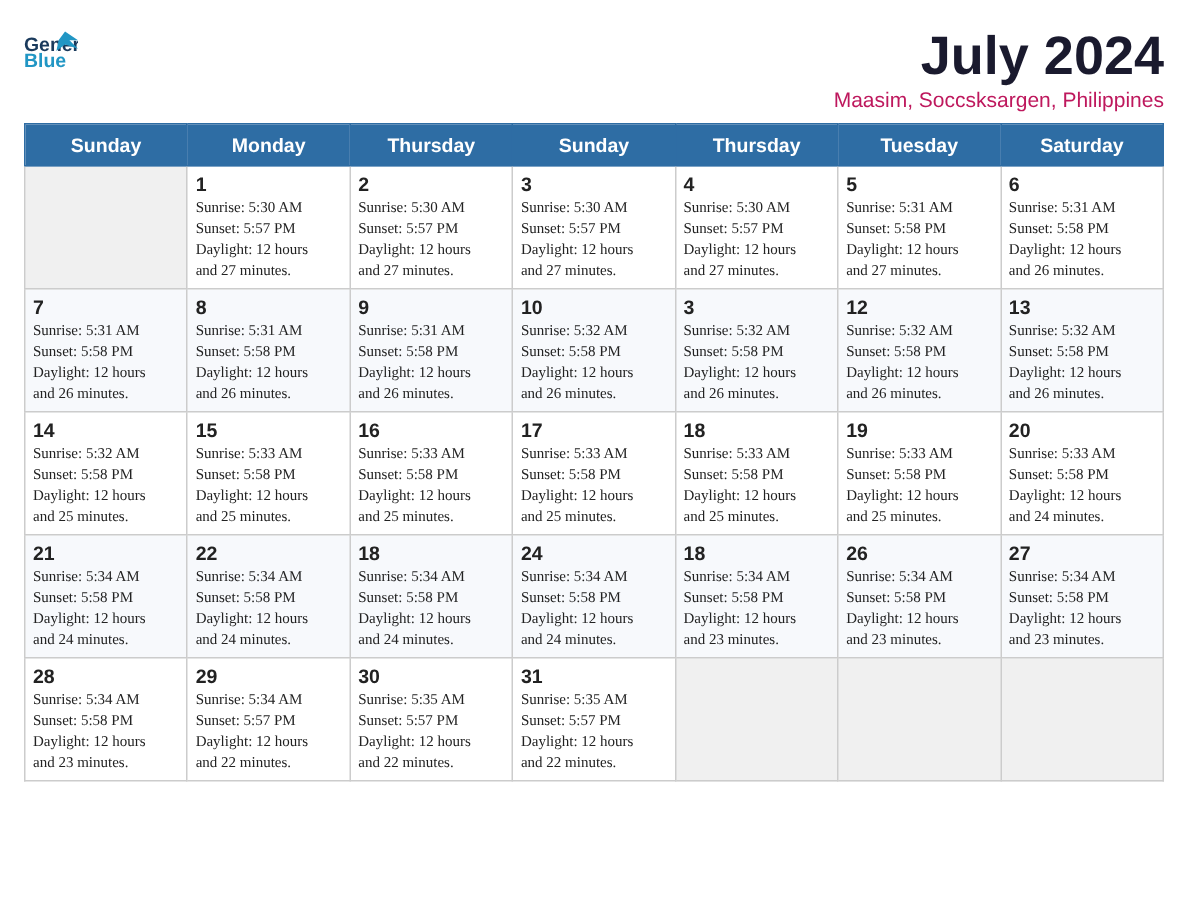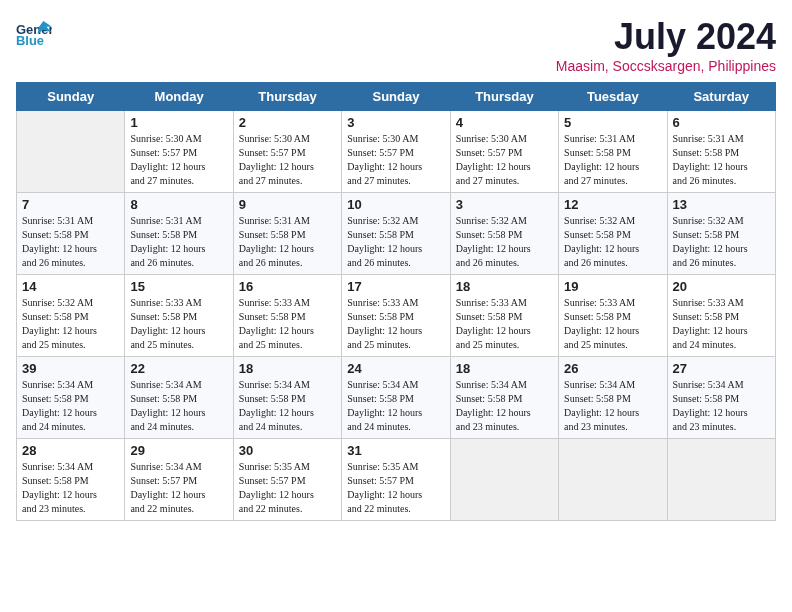--- a/index.html
+++ b/index.html
@@ -199,21 +199,21 @@
           <span class="day-number">19</span>
           <div class="day-detail">Sunrise: 5:33 AM<br>Sunset: 5:58 PM<br>Daylight: 12 hours<br>and 25 minutes.</div>
         </td>
         <td>
           <span class="day-number">20</span>
           <div class="day-detail">Sunrise: 5:33 AM<br>Sunset: 5:58 PM<br>Daylight: 12 hours<br>and 24 minutes.</div>
         </td>
       </tr>
       <tr>
         <td>
-          <span class="day-number">39</span>
+          <span class="day-number">21</span>
           <div class="day-detail">Sunrise: 5:34 AM<br>Sunset: 5:58 PM<br>Daylight: 12 hours<br>and 24 minutes.</div>
         </td>
         <td>
           <span class="day-number">22</span>
           <div class="day-detail">Sunrise: 5:34 AM<br>Sunset: 5:58 PM<br>Daylight: 12 hours<br>and 24 minutes.</div>
         </td>
         <td>
           <span class="day-number">18</span>
           <div class="day-detail">Sunrise: 5:34 AM<br>Sunset: 5:58 PM<br>Daylight: 12 hours<br>and 24 minutes.</div>
         </td>

